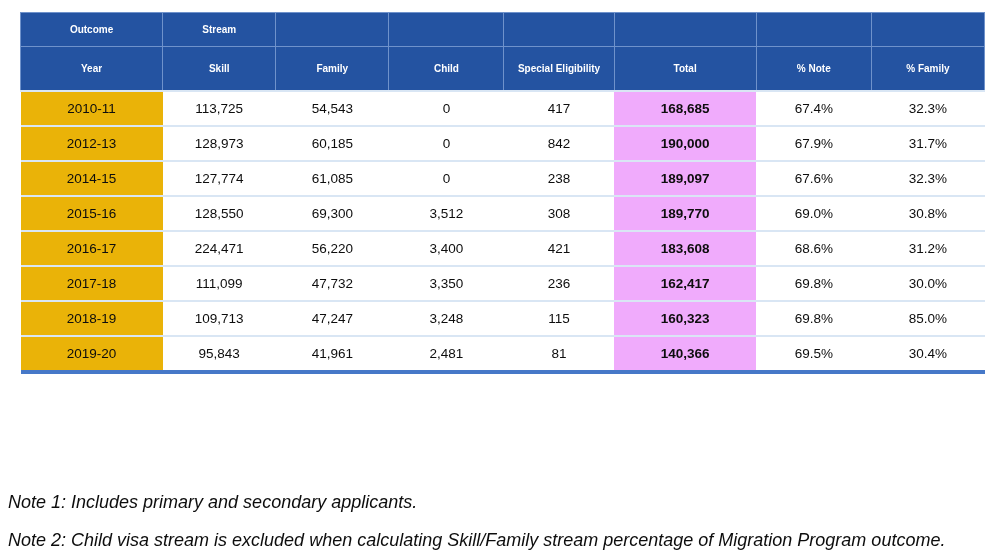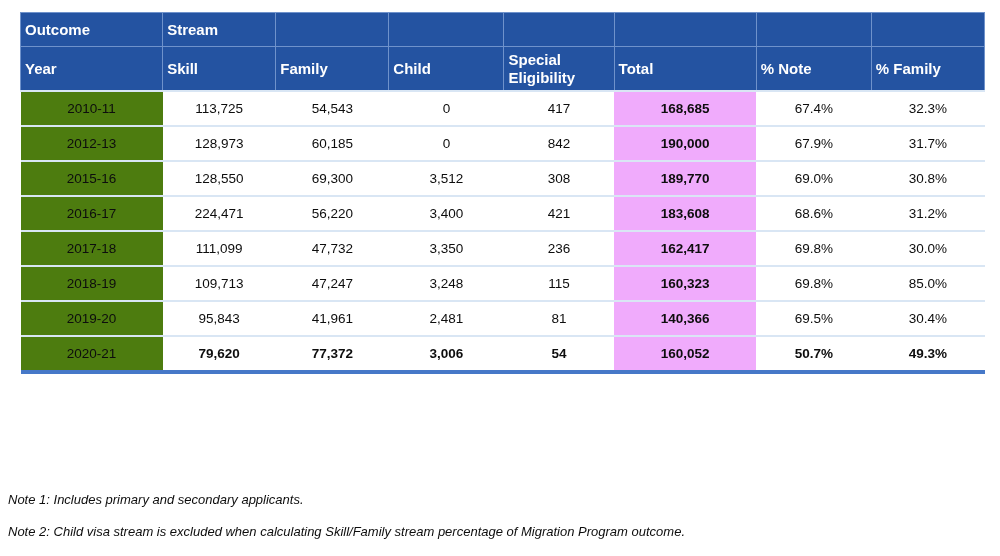--- a/index.html
+++ b/index.html
@@ -19,50 +19,51 @@
   table {
     border-collapse: collapse;
     table-layout: fixed;
     width: 965px;
     border-bottom: 4px solid #4678c8;
   }
   thead td {
     background: #2453a1;
     color: #ffffff;
     font-weight: bold;
-    font-size: 15px;
+    font-size: 10px;
+    text-align: center;
     vertical-align: middle;
     border: 1px solid #6f92cb;
     padding: 0 4px;
   }
   tr.group-header-row td { height: 33px; }
   tr.column-header-row td { height: 43px; line-height: 1.2; }
   tbody td {
     background: #ffffff;
     color: #0d0d0d;
     font-size: 13.5px;
     text-align: center;
     vertical-align: middle;
     height: 33px;
     border-top: 2px solid #d9e6f4;
     padding: 0 4px;
   }
-  tbody td.year  { background: #4d7c0f; }
+  tbody td.year  { background: #eab308; }
   tbody td.total { background: #f0abfc; font-weight: bold; }
   tbody tr.bold-row td { font-weight: bold; }
   tbody tr.bold-row td.year { font-weight: normal; }
   .notes {
     position: absolute;
     left: 8px;
     top: 492px;
     width: 984px;
   }
   .note {
     font-style: italic;
-    font-size: 13px;
+    font-size: 18px;
     color: #0d0d0d;
     margin: 0 0 17px 0;
   }
 </style>
 </head>
 <body>
 
 <div class="table-wrap">
   <table>
     <colgroup>
@@ -112,20 +113,30 @@
           <td class="year">2012-13</td>
           <td>128,973</td>
           <td>60,185</td>
           <td>0</td>
           <td>842</td>
           <td class="total">190,000</td>
           <td>67.9%</td>
           <td>31.7%</td>
         </tr>
         <tr>
+          <td class="year">2014-15</td>
+          <td>127,774</td>
+          <td>61,085</td>
+          <td>0</td>
+          <td>238</td>
+          <td class="total">189,097</td>
+          <td>67.6%</td>
+          <td>32.3%</td>
+        </tr>
+        <tr>
           <td class="year">2015-16</td>
           <td>128,550</td>
           <td>69,300</td>
           <td>3,512</td>
           <td>308</td>
           <td class="total">189,770</td>
           <td>69.0%</td>
           <td>30.8%</td>
         </tr>
         <tr>
@@ -161,30 +172,20 @@
         <tr>
           <td class="year">2019-20</td>
           <td>95,843</td>
           <td>41,961</td>
           <td>2,481</td>
           <td>81</td>
           <td class="total">140,366</td>
           <td>69.5%</td>
           <td>30.4%</td>
         </tr>
-        <tr class="bold-row">
-          <td class="year">2020-21</td>
-          <td>79,620</td>
-          <td>77,372</td>
-          <td>3,006</td>
-          <td>54</td>
-          <td class="total">160,052</td>
-          <td>50.7%</td>
-          <td>49.3%</td>
-        </tr>
       </tbody>
   </table>
 </div>
 
 <div class="notes">
   <p class="note">Note 1: Includes primary and secondary applicants.</p>
   <p class="note">Note 2: Child visa stream is excluded when calculating Skill/Family stream percentage of Migration Program outcome.</p>
 </div>
 
 </body></html>

